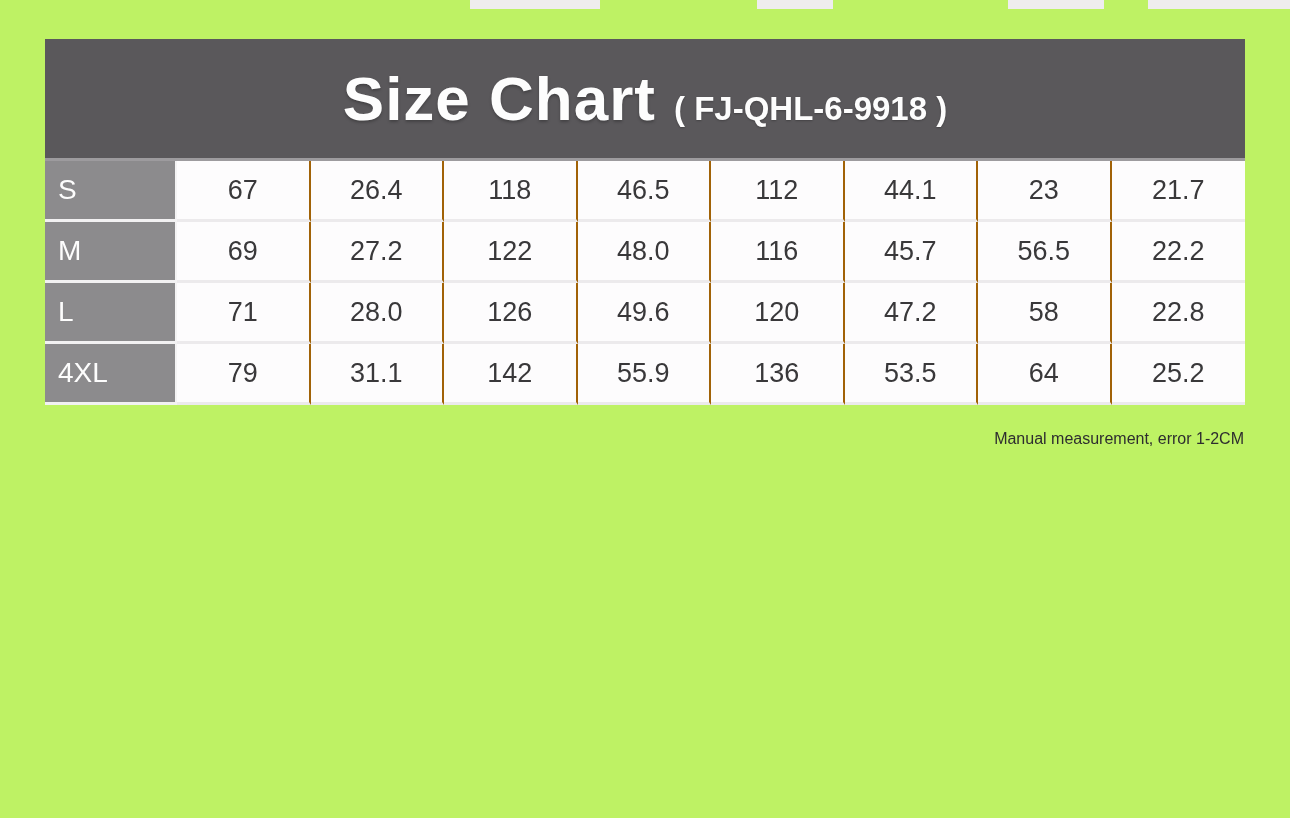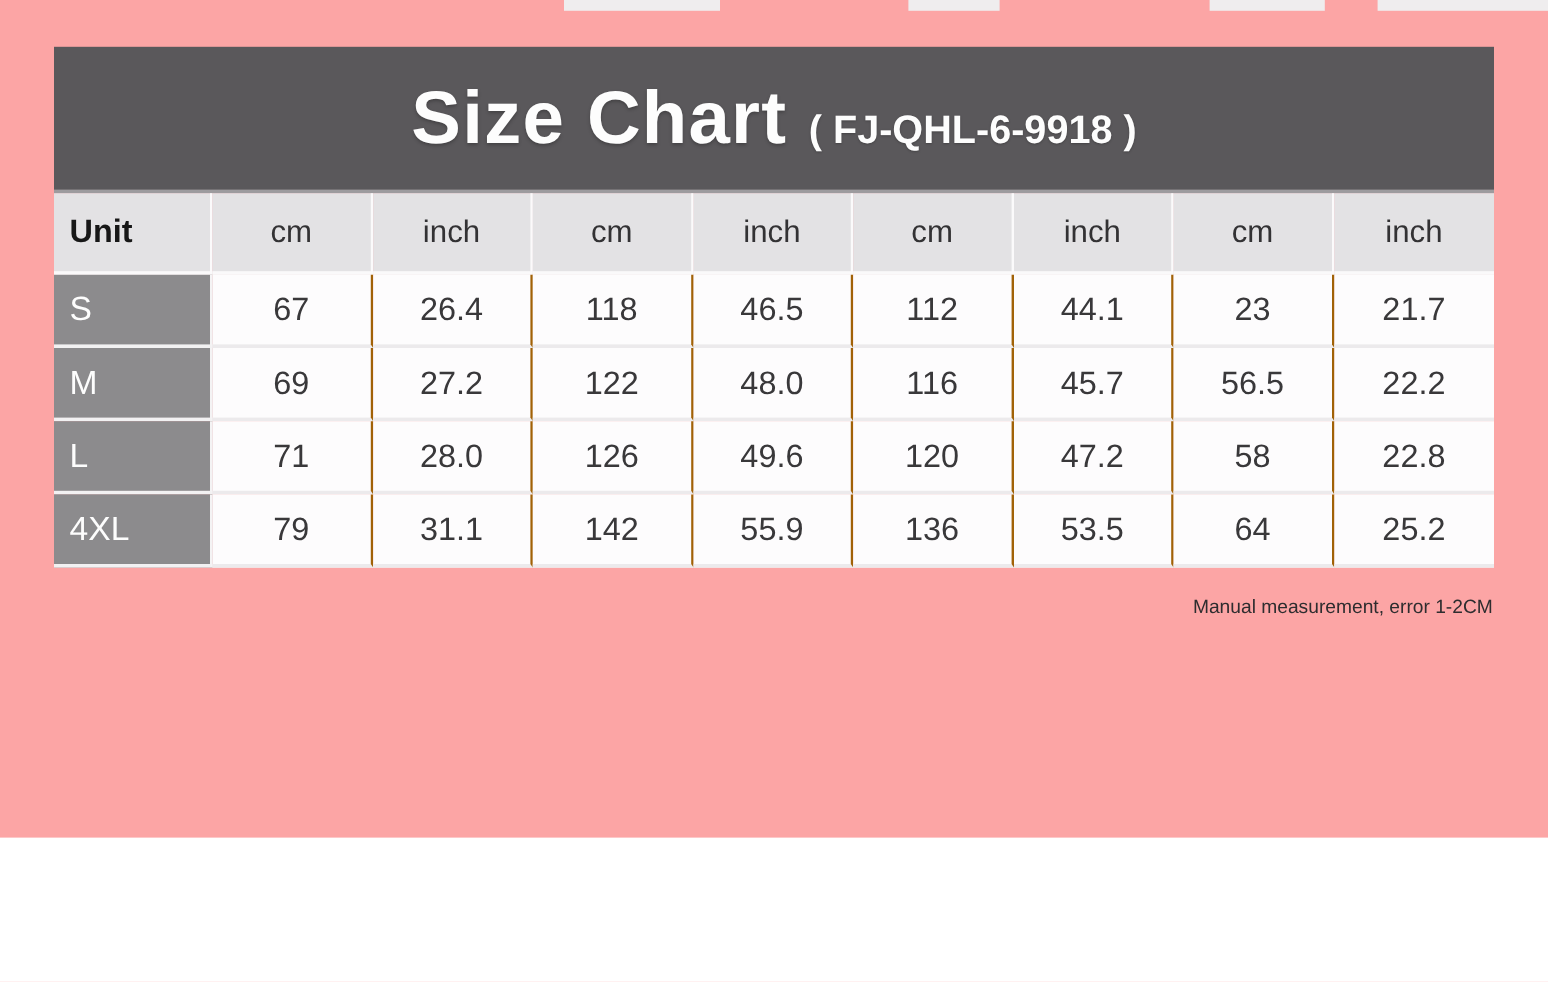--- a/index.html
+++ b/index.html
@@ -7,22 +7,22 @@
     padding: 0;
     width: 1290px;
     height: 818px;
     background: #ffffff;
     font-family: "Liberation Sans", sans-serif;
     overflow: hidden;
   }
   .stage {
     position: relative;
     width: 1290px;
-    height: 698px;
-    background: #fca5a5;
+    height: 818px;
+    background: #bef264;
   }
   
   .artifact {
     position: absolute;
     top: 0;
     height: 9px;
     background: #efedee;
   }
   .artifact.a1 { left: 470px;  width: 130px; }
   .artifact.a2 { left: 757px;  width: 76px;  }
@@ -165,31 +165,20 @@
         <col class="sub-col">
           <col class="sub-col">
         <col class="sub-col">
           <col class="sub-col">
         <col class="sub-col">
           <col class="sub-col">
         <col class="sub-col">
           <col class="sub-col">
       </colgroup>
       <thead>
-        <tr class="unit-row" id="unit-row">
-          <th class="u-label">Unit</th>
-        <th class="u-cell">cm</th>
-            <th class="u-cell">inch</th>
-            <th class="u-cell">cm</th>
-            <th class="u-cell">inch</th>
-            <th class="u-cell">cm</th>
-            <th class="u-cell">inch</th>
-            <th class="u-cell">cm</th>
-            <th class="u-cell">inch</th>
-          </tr>
       </thead>
       <tbody id="size-rows">
           <tr>
             <th class="row-label">S</th>
             <td class="data-cell">67</td>
             <td class="data-cell">26.4</td>
             <td class="data-cell">118</td>
             <td class="data-cell">46.5</td>
             <td class="data-cell">112</td>
             <td class="data-cell">44.1</td>

